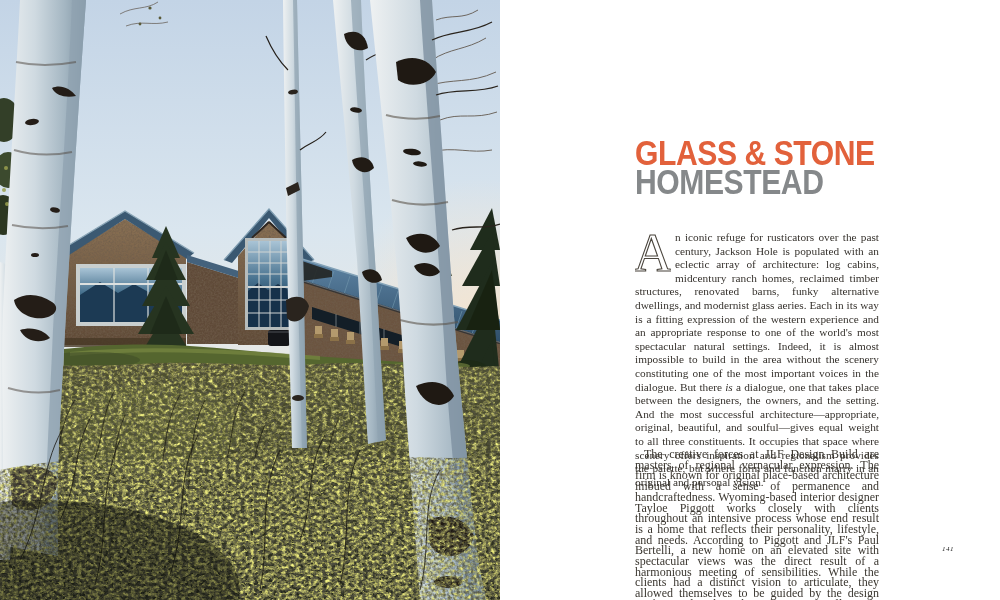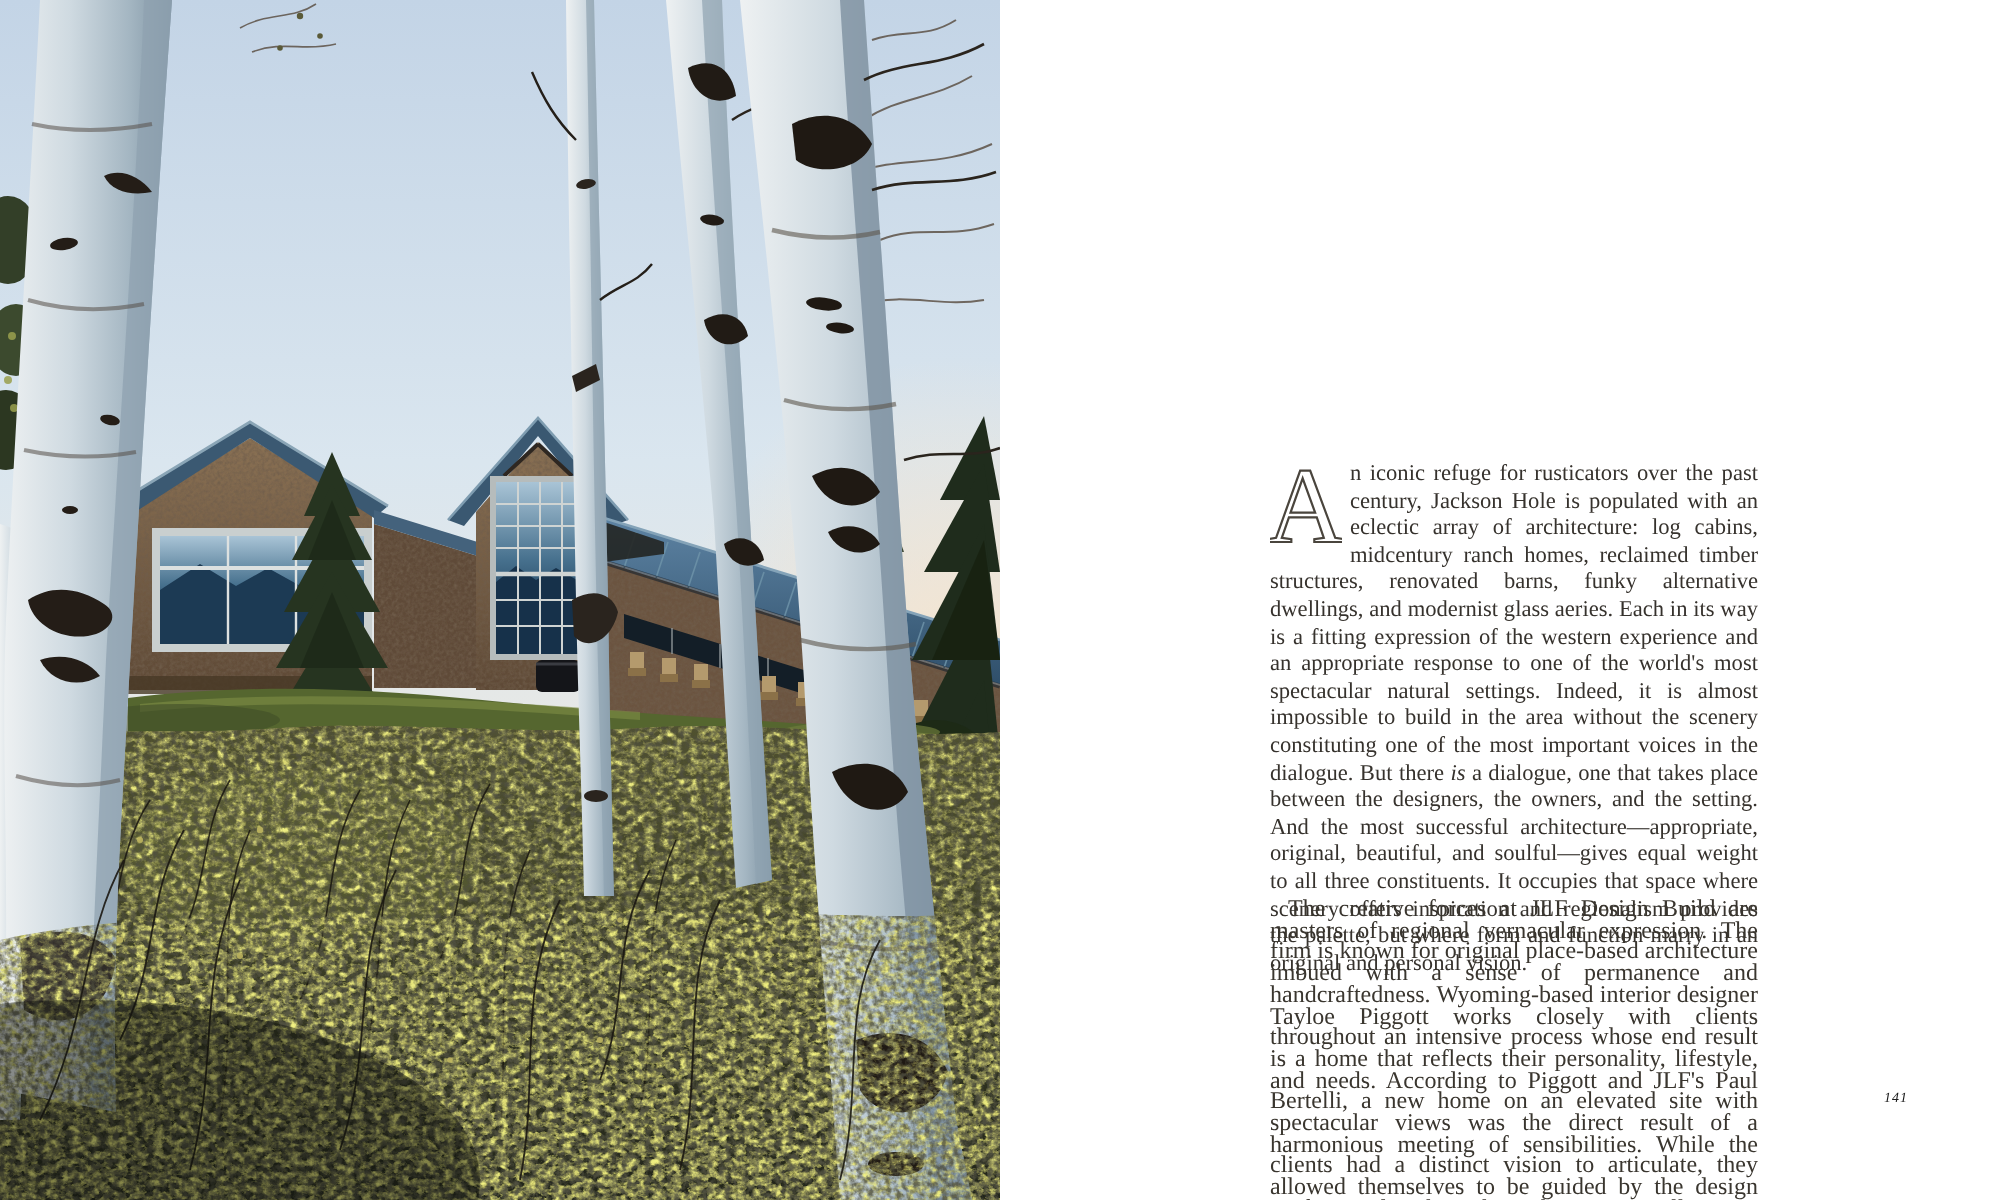--- a/index.html
+++ b/index.html
@@ -365,20 +365,24 @@
             <circle cx="225" cy="530" r="1.4"></circle>
           <circle cx="150" cy="545" r="1.5"></circle>
             <circle cx="400" cy="530" r="1.4"></circle>
             <circle cx="60" cy="470" r="1.5"></circle>
         </g>
         <ellipse cx="40" cy="590" rx="200" ry="90" fill="#0e100a" opacity=".45"></ellipse>
       </g>
     </svg>
   </div>
 
+  <div class="title">
+    <span class="l" style="color: rgb(226, 97, 59);">GLASS &amp; STONE</span>
+    <span class="l" style="color: rgb(133, 136, 138);">HOMESTEAD</span>
+  </div>
 
   <p class="p1"><svg class="dropcap" width="36" height="42" viewBox="0 0 36 42" xmlns="http://www.w3.org/2000/svg">
         <text x="18" y="39" text-anchor="middle" font-family="Liberation Serif, serif" font-size="54" fill="none" stroke="#4a453d" stroke-width="1.1">A</text>
       </svg><span>n iconic refuge for rusticators over the past century, Jackson Hole is populated with an eclectic array of architecture: log cabins, midcentury ranch homes, reclaimed timber structures, renovated barns, funky alternative dwellings, and modernist glass aeries. Each in its way is a fitting expression of the western experience and an appropriate response to one of the world's most spectacular natural settings. Indeed, it is almost impossible to build in the area without the scenery constituting one of the most important voices in the dialogue. But there </span><em>is</em><span> a dialogue, one that takes place between the designers, the owners, and the setting. And the most successful architecture—appropriate, original, beautiful, and soulful—gives equal weight to all three constituents. It occupies that space where scenery offers inspiration and regionalism provides the palette, but where form and function marry in an original and personal vision.</span></p>
 
   <p class="p2">The creative forces at JLF Design Build are masters of regional vernacular expression. The firm is known for original place-based architecture imbued with a sense of permanence and handcraftedness. Wyoming-based interior designer Tayloe Piggott works closely with clients throughout an intensive process whose end result is a home that reflects their personality, lifestyle, and needs. According to Piggott and JLF's Paul Bertelli, a new home on an elevated site with spectacular views was the direct result of a harmonious meeting of sensibilities. While the clients had a distinct vision to articulate, they allowed themselves to be guided by the design professionals. Throughout the process, all parties were</p>
 
   <div class="pagenum">141</div>
 
 </div>

